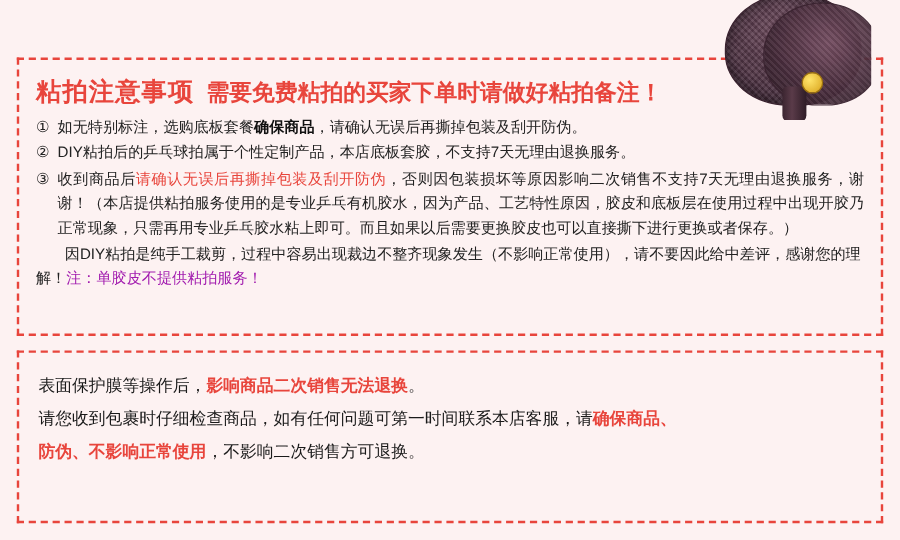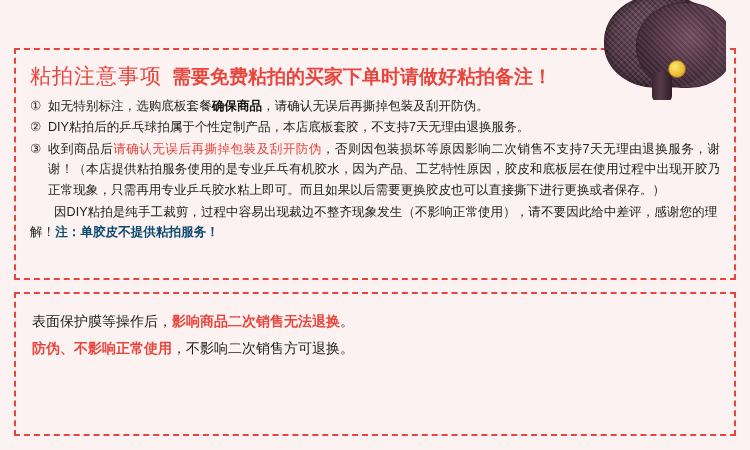--- a/index.html
+++ b/index.html
@@ -92,21 +92,21 @@
     padding: 12px 14px 8px 14px;
   }
   .notice-head {
     display: flex;
     align-items: baseline;
     gap: 10px;
     margin-bottom: 6px;
   }
   .notice-title {
     font-size: 21px;
-    font-weight: normal;
+    font-weight: bold;
     color: #e8453c;
     letter-spacing: 1px;
     white-space: nowrap;
   }
   .notice-sub {
     font-size: 19px;
     font-weight: bold;
     color: #e8453c;
     white-space: nowrap;
   }
@@ -128,21 +128,21 @@
     width: 18px;
     color: #222;
     font-size: 12.6px;
     line-height: 1.62;
   }
   .li-body {
     flex: 1 1 auto;
     text-align: justify;
   }
   .red { color: #e8453c; margin-top: 32px; }
-  .red-b { color: #0c4a6e; font-weight: bold; text-align: right; }
+  .red-b { color: #a21caf; font-weight: normal; text-align: right; }
   .blk-b { color: #111; font-weight: bold; }
   .tail {
     font-size: 12.6px;
     line-height: 1.62;
     color: #222;
     text-indent: 24px;
     margin-top: 2px;
   }
   
   .tips-box {
@@ -215,17 +215,20 @@
         <span>因DIY粘拍是纯手工裁剪，过程中容易出现裁边不整齐现象发生（不影响正常使用），请不要因此给中差评，感谢您的理解！</span><span class="red-b">注：单胶皮不提供粘拍服务！</span>
       </div>
     </div>
   </div>
 
   <div class="tips-box">
     <div class="tips-line">
       <span>表面保护膜等操作后，</span><span class="tips-strong">影响商品二次销售无法退换</span><span>。</span>
     </div>
     <div class="tips-line">
+      <span>请您收到包裹时仔细检查商品，如有任何问题可第一时间联系本店客服，请</span><span class="tips-strong">确保商品、</span>
+    </div>
+    <div class="tips-line">
       <span class="tips-strong">防伪、不影响正常使用</span><span>，不影响二次销售方可退换。</span>
     </div>
   </div>
 
 </div>
 
 </body></html>

